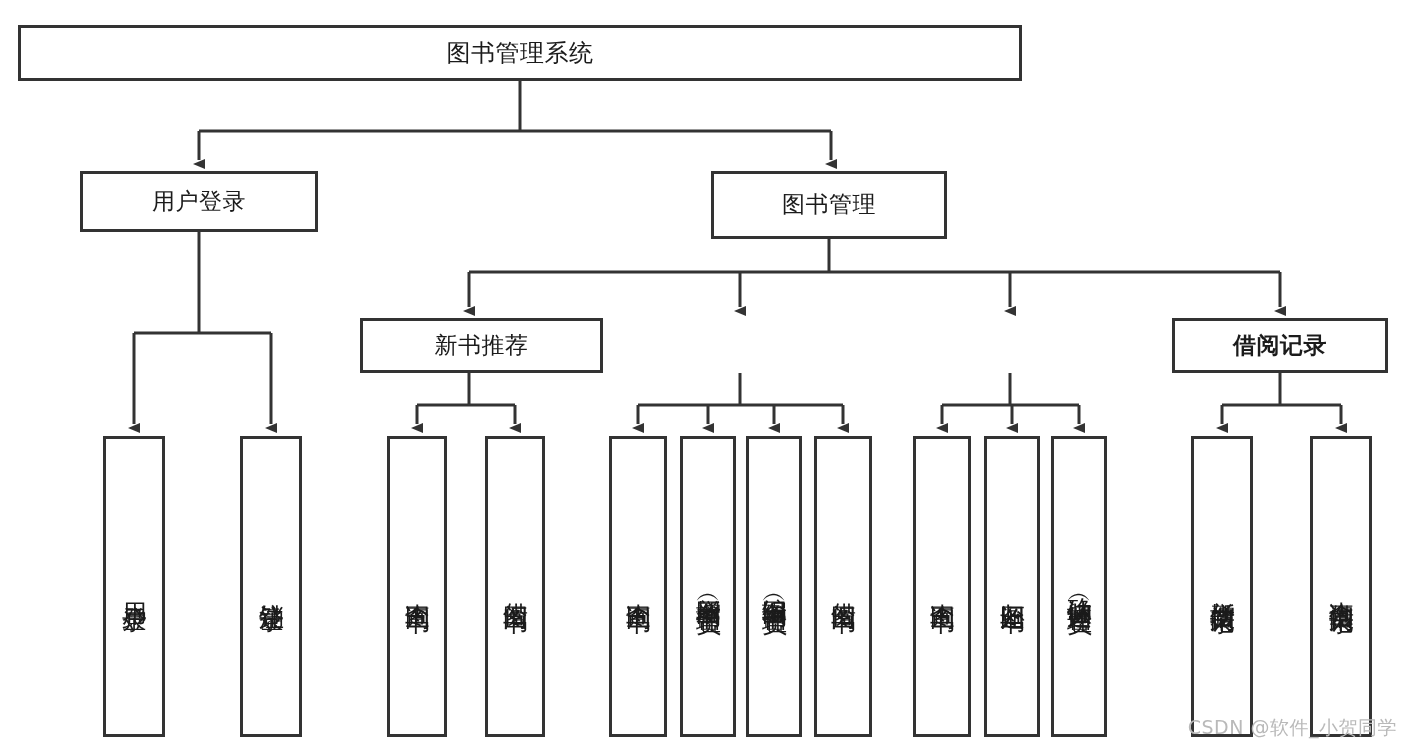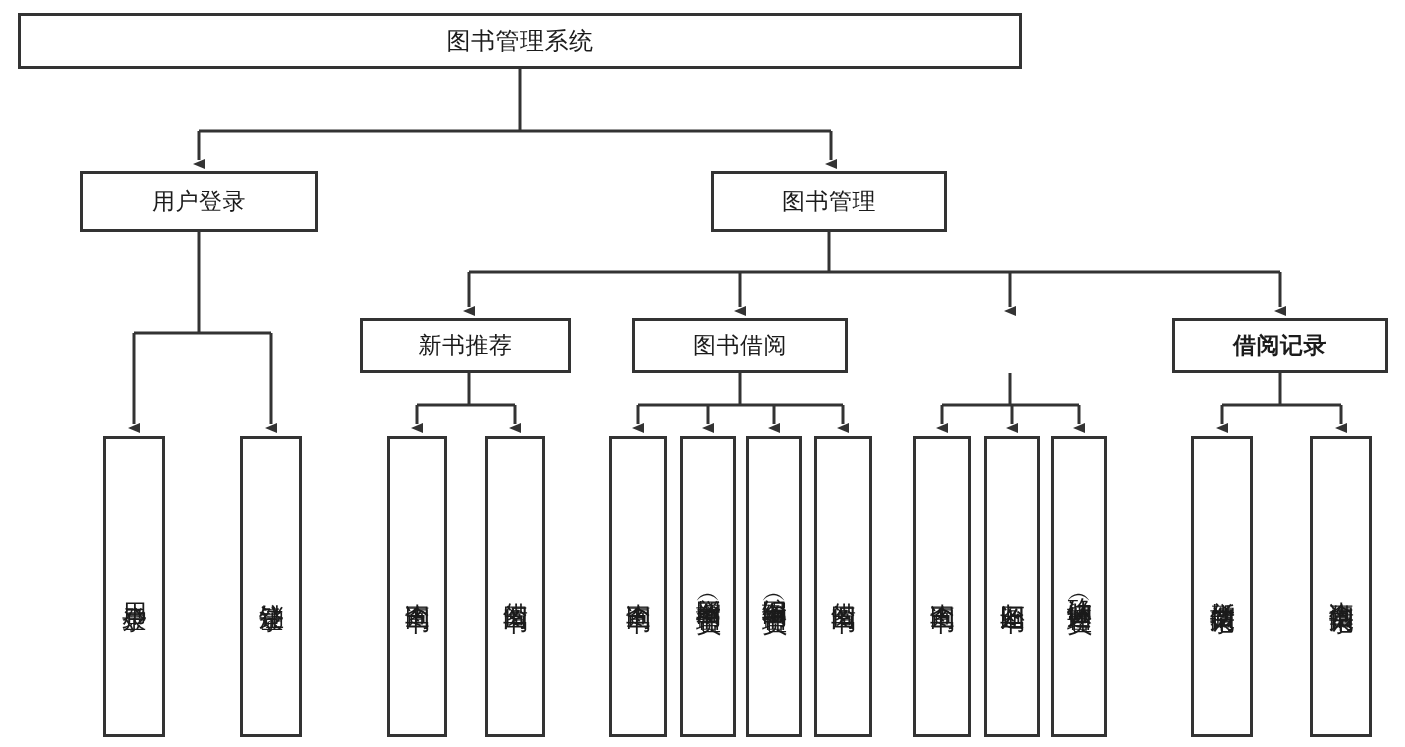--- a/index.html
+++ b/index.html
@@ -48,20 +48,21 @@
     padding: 6px 0;
   }
   .node.vert .vtext {
     writing-mode: vertical-rl;
     text-orientation: upright;
     white-space: normal;
     text-align: center;
   }
   .node.root {
     font-size: 24px;
+    margin-top: 12px;
   }
   #watermark {
     position: absolute;
     right: 8px;
     bottom: 6px;
     font-size: 19px;
     color: #b9b9b9;
     letter-spacing: 0.5px;
     white-space: nowrap;
     pointer-events: none;
@@ -125,29 +126,26 @@
     </g>
   </svg>
 
   <div class="node horiz root" style="left:18px; top:13px; width:1004px; height:56px;">
     <span>图书管理系统</span>
   </div>
 
   <div class="node horiz" style="left:80px; top:171px; width:238px; height:61px;">
     <span>用户登录</span>
   </div>
-  <div class="node horiz" style="left:711px; top:171px; width:236px; height:61px;">
+  <div class="node horiz" style="left:711px; top:171px; width:236px; height:68px;">
     <span>图书管理</span>
   </div>
 
-  <div class="node horiz" style="left:360px; top:318px; width:211px; height:55px;">
+  <div class="node horiz" style="left:360px; top:318px; width:243px; height:55px;">
     <span>新书推荐</span>
-  </div>
-  <div class="node horiz" style="left:632px; top:318px; width:216px; height:55px;">
-    <span>图书借阅</span>
   </div>
   <div class="node horiz" style="left:1172px; top:318px; width:216px; height:55px;font-weight:bold;">
     <span>借阅记录</span>
   </div>
 
   <div class="node vert" style="left:103px; top:436px; width:62px; height:301px;">
     <span class="vtext">用户登录</span>
   </div>
   <div class="node vert" style="left:240px; top:436px; width:62px; height:301px;">
     <span class="vtext">注销登录</span>
@@ -183,14 +181,15 @@
     <span class="vtext">确认归还（管理员）</span>
   </div>
 
   <div class="node vert" style="left:1191px; top:436px; width:62px; height:301px;">
     <span class="vtext">新增借阅记录</span>
   </div>
   <div class="node vert" style="left:1310px; top:436px; width:62px; height:301px;">
     <span class="vtext">查询借阅记录</span>
   </div>
 
+  <div id="watermark">CSDN @软件_小贺同学</div>
 
 </div>
 
 </body></html>

